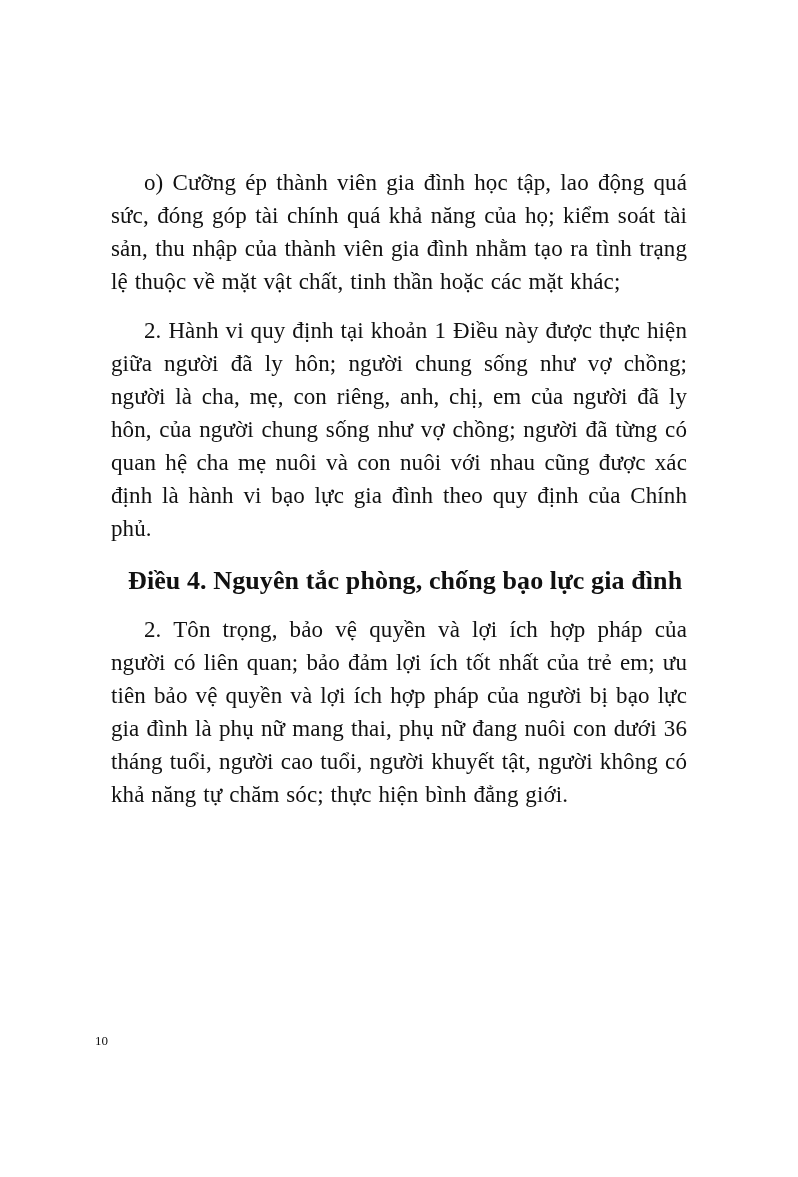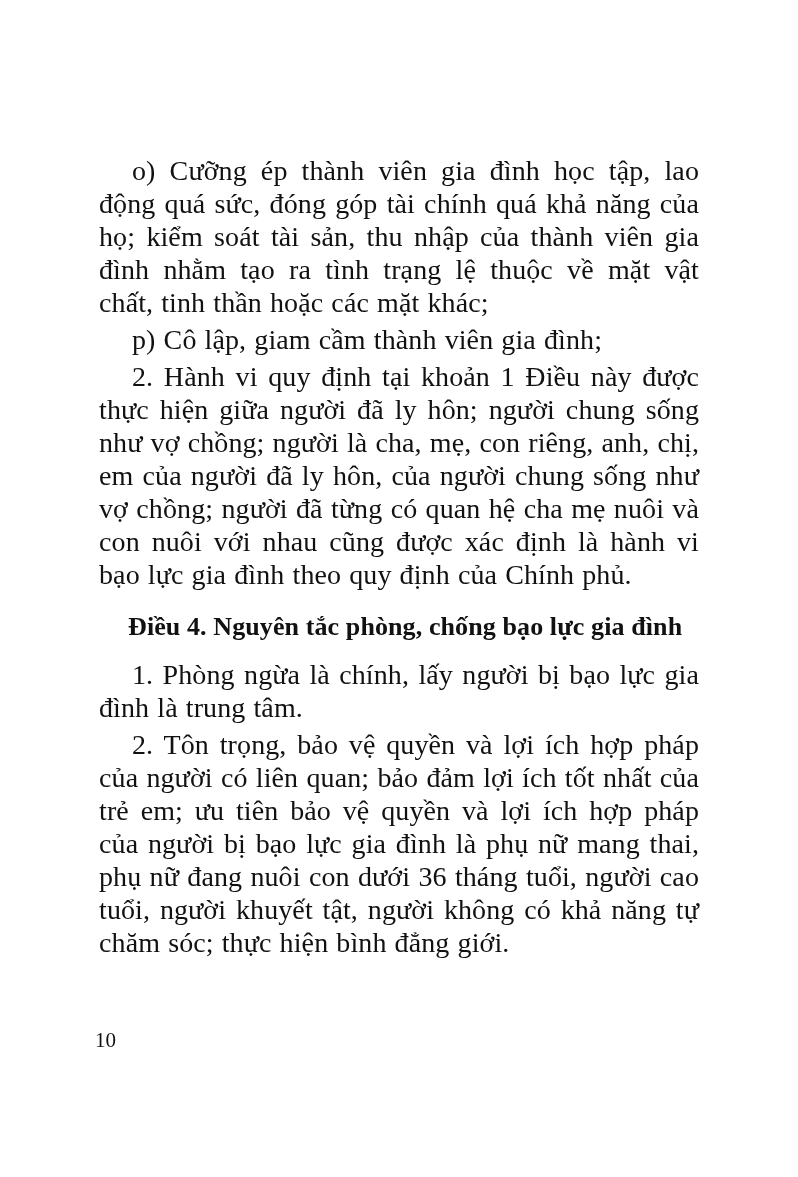--- a/index.html
+++ b/index.html
@@ -17,52 +17,50 @@
     color: #111111;
     overflow: hidden;
   }
   .content {
     position: absolute;
     top: 150px;
     left: 95px;
     width: 608px;
   }
   .para {
-    margin: 4px;
-    font-size: 28px;
+    margin: 16px;
+    font-size: 23px;
     line-height: 33px;
     text-align: justify;
     text-indent: 33px;
     letter-spacing: 0.1px;
     word-spacing: 1px;
   }
   .heading {
     margin: 19px 0 15px 0;
     font-size: 26px;
     line-height: 33px;
     font-weight: bold;
     text-indent: 33px;
     text-align: left;
     letter-spacing: 0.1px;
   }
   .page-number {
     position: absolute;
     left: 95px;
     top: 1024px;
-    font-size: 21px;
+    font-size: 13px;
     line-height: 33px;
   }
 </style>
 </head>
 <body>
 
 <main class="page">
   <section class="content">
     <p class="para">o) Cưỡng ép thành viên gia đình học tập, lao động quá sức, đóng góp tài chính quá khả năng của họ; kiểm soát tài sản, thu nhập của thành viên gia đình nhằm tạo ra tình trạng lệ thuộc về mặt vật chất, tinh thần hoặc các mặt khác;</p>
-    <p class="para">p) Cô lập, giam cầm thành viên gia đình;</p>
     <p class="para">2. Hành vi quy định tại khoản 1 Điều này được thực hiện giữa người đã ly hôn; người chung sống như vợ chồng; người là cha, mẹ, con riêng, anh, chị, em của người đã ly hôn, của người chung sống như vợ chồng; người đã từng có quan hệ cha mẹ nuôi và con nuôi với nhau cũng được xác định là hành vi bạo lực gia đình theo quy định của Chính phủ.</p>
     <h2 class="heading">Điều 4. Nguyên tắc phòng, chống bạo lực gia đình</h2>
-    <p class="para">1. Phòng ngừa là chính, lấy người bị bạo lực gia đình là trung tâm.</p>
     <p class="para">2. Tôn trọng, bảo vệ quyền và lợi ích hợp pháp của người có liên quan; bảo đảm lợi ích tốt nhất của trẻ em; ưu tiên bảo vệ quyền và lợi ích hợp pháp của người bị bạo lực gia đình là phụ nữ mang thai, phụ nữ đang nuôi con dưới 36 tháng tuổi, người cao tuổi, người khuyết tật, người không có khả năng tự chăm sóc; thực hiện bình đẳng giới.</p>
   </section>
 
   <div class="page-number">10</div>
 </main>
 
 </body></html>

